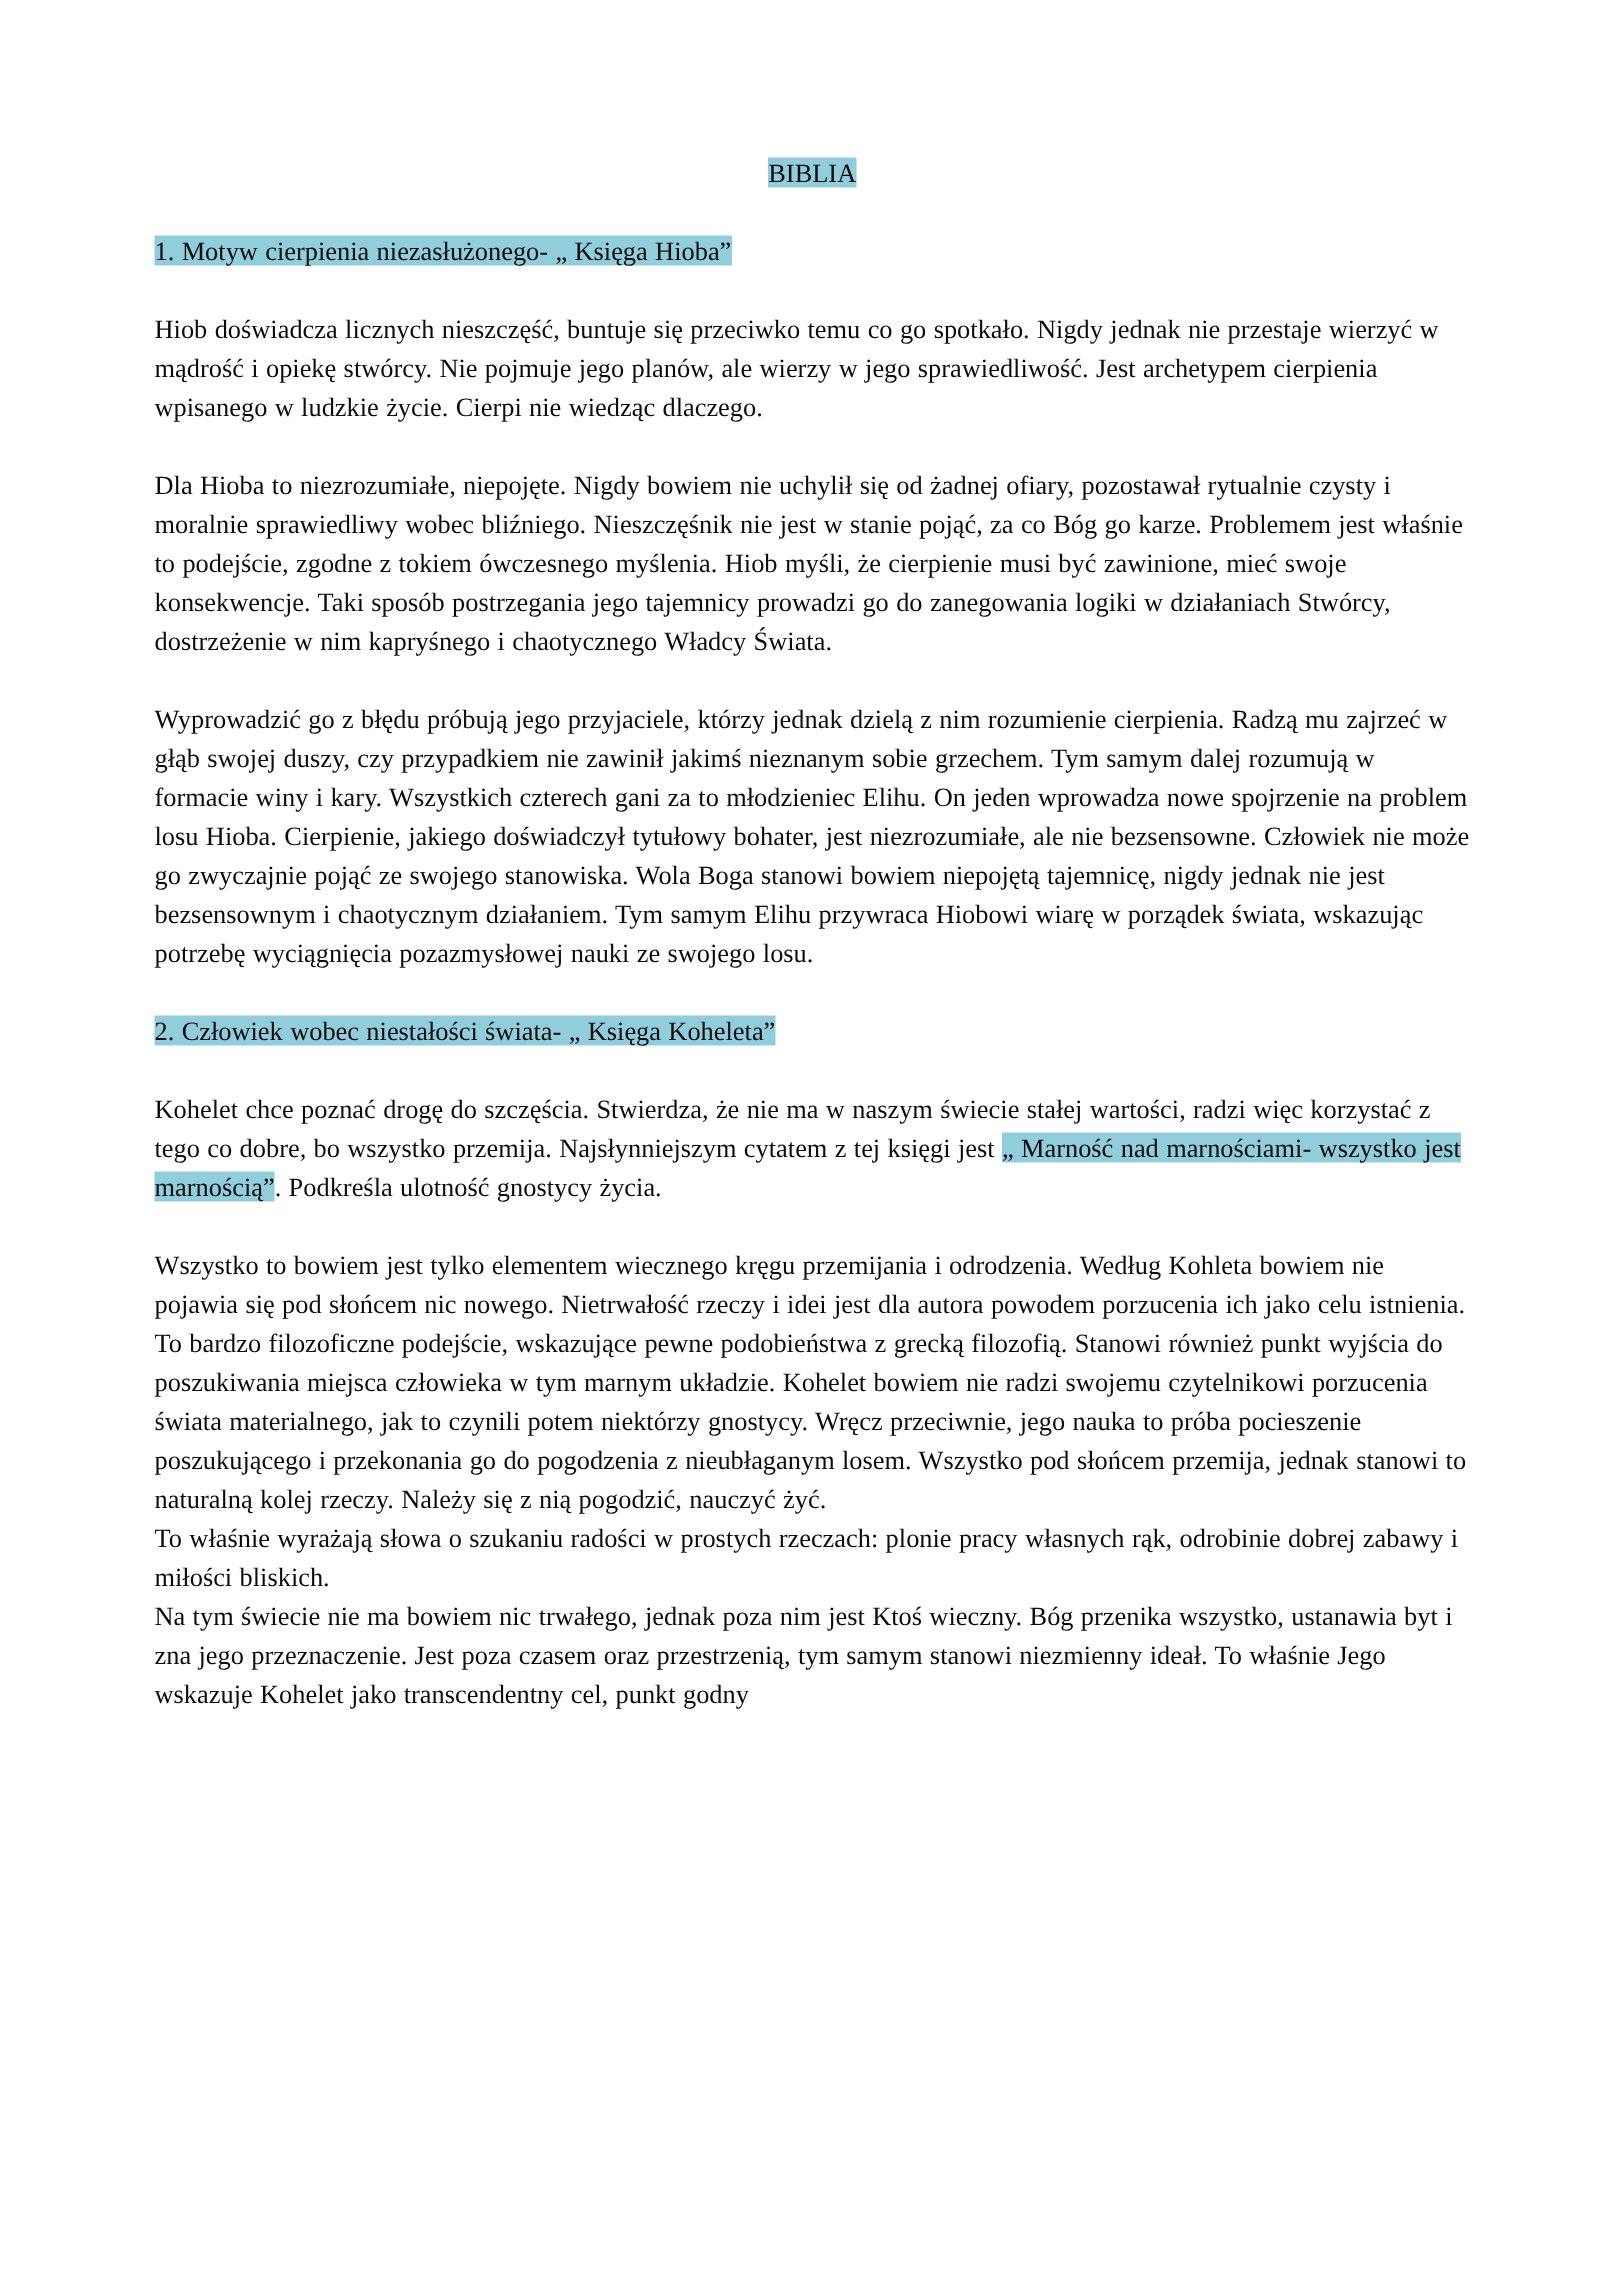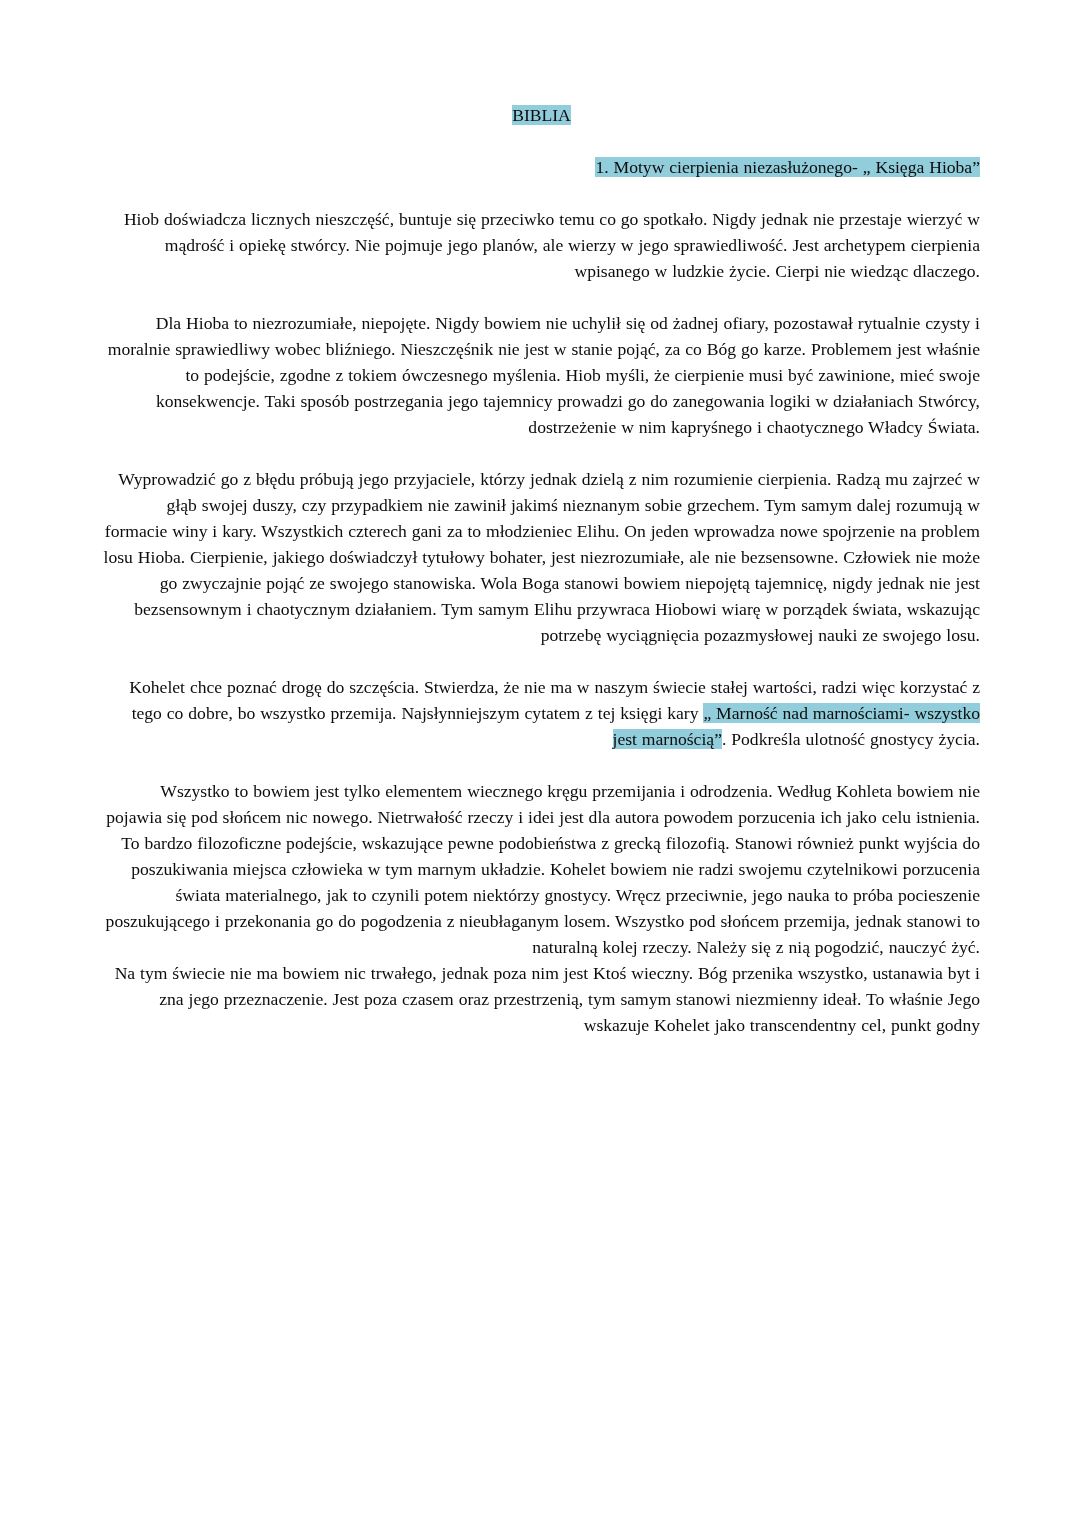--- a/index.html
+++ b/index.html
@@ -17,21 +17,21 @@
     box-sizing: border-box;
     width: 1080px;
     min-height: 1527px;
     padding: 102px 100px 40px 103px;
     background: #ffffff;
   }
   p {
     font-size: 17.6px;
     line-height: 26px;
     margin: 0 0 26px 0;
-    text-align: right;
+    text-align: left;
     word-spacing: 0.5px;
   }
   p.title {
     text-align: center;
   }
   p.tight {
     margin: 0;
   }
   .hl {
     background-color: var(--hl, #92cddc);
@@ -47,21 +47,23 @@
   <p><span class="hl">1. Motyw cierpienia niezasłużonego- „ Księga Hioba”</span></p>
 
 
   <p>Hiob doświadcza licznych nieszczęść, buntuje się przeciwko temu co go spotkało. Nigdy jednak nie przestaje wierzyć w mądrość i opiekę stwórcy. Nie pojmuje jego planów, ale wierzy w jego sprawiedliwość. Jest archetypem cierpienia wpisanego w ludzkie życie. Cierpi nie wiedząc dlaczego.</p>
 
 
   <p>Dla Hioba to niezrozumiałe, niepojęte. Nigdy bowiem nie uchylił się od żadnej ofiary, pozostawał rytualnie czysty i moralnie sprawiedliwy wobec bliźniego. Nieszczęśnik nie jest w stanie pojąć, za co Bóg go karze. Problemem jest właśnie to podejście, zgodne z tokiem ówczesnego myślenia. Hiob myśli, że cierpienie musi być zawinione, mieć swoje konsekwencje. Taki sposób postrzegania jego tajemnicy prowadzi go do zanegowania logiki w działaniach Stwórcy, dostrzeżenie w nim kapryśnego i chaotycznego Władcy Świata.</p>
 
   <p>Wyprowadzić go z błędu próbują jego przyjaciele, którzy jednak dzielą z nim rozumienie cierpienia. Radzą mu zajrzeć w głąb swojej duszy, czy przypadkiem nie zawinił jakimś nieznanym sobie grzechem. Tym samym dalej rozumują w formacie winy i kary. Wszystkich czterech gani za to młodzieniec Elihu. On jeden wprowadza nowe spojrzenie na problem losu Hioba. Cierpienie, jakiego doświadczył tytułowy bohater, jest niezrozumiałe, ale nie bezsensowne. Człowiek nie może go zwyczajnie pojąć ze swojego stanowiska. Wola Boga stanowi bowiem niepojętą tajemnicę, nigdy jednak nie jest bezsensownym i chaotycznym działaniem. Tym samym Elihu przywraca Hiobowi wiarę w porządek świata, wskazując potrzebę wyciągnięcia pozazmysłowej nauki ze swojego losu.</p>
 
+  <p><span class="hl">2. Człowiek wobec niestałości świata- „ Księga Koheleta”</span></p>
 
-  <p><span>Kohelet chce poznać drogę do szczęścia. Stwierdza, że nie ma w naszym świecie stałej wartości, radzi więc korzystać z tego co dobre, bo wszystko przemija. Najsłynniejszym cytatem z tej księgi kary </span><span class="hl">„ Marność nad marnościami- wszystko jest marnością”</span><span>. Podkreśla ulotność gnostycy życia.</span></p>
+  <p><span>Kohelet chce poznać drogę do szczęścia. Stwierdza, że nie ma w naszym świecie stałej wartości, radzi więc korzystać z tego co dobre, bo wszystko przemija. Najsłynniejszym cytatem z tej księgi jest </span><span class="hl">„ Marność nad marnościami- wszystko jest marnością”</span><span>. Podkreśla ulotność gnostycy życia.</span></p>
 
   <p class="tight">Wszystko to bowiem jest tylko elementem wiecznego kręgu przemijania i odrodzenia. Według Kohleta bowiem nie pojawia się pod słońcem nic nowego. Nietrwałość rzeczy i idei jest dla autora powodem porzucenia ich jako celu istnienia. To bardzo filozoficzne podejście, wskazujące pewne podobieństwa z grecką filozofią. Stanowi również punkt wyjścia do poszukiwania miejsca człowieka w tym marnym układzie. Kohelet bowiem nie radzi swojemu czytelnikowi porzucenia świata materialnego, jak to czynili potem niektórzy gnostycy. Wręcz przeciwnie, jego nauka to próba pocieszenie poszukującego i przekonania go do pogodzenia z nieubłaganym losem. Wszystko pod słońcem przemija, jednak stanowi to naturalną kolej rzeczy. Należy się z nią pogodzić, nauczyć żyć.</p>
 
+  <p class="tight">To właśnie wyrażają słowa o szukaniu radości w prostych rzeczach: plonie pracy własnych rąk, odrobinie dobrej zabawy i miłości bliskich.</p>
 
   <p>Na tym świecie nie ma bowiem nic trwałego, jednak poza nim jest Ktoś wieczny. Bóg przenika wszystko, ustanawia byt i zna jego przeznaczenie. Jest poza czasem oraz przestrzenią, tym samym stanowi niezmienny ideał. To właśnie Jego wskazuje Kohelet jako transcendentny cel, punkt godny</p>
 
 </div>
 
 </body></html>

